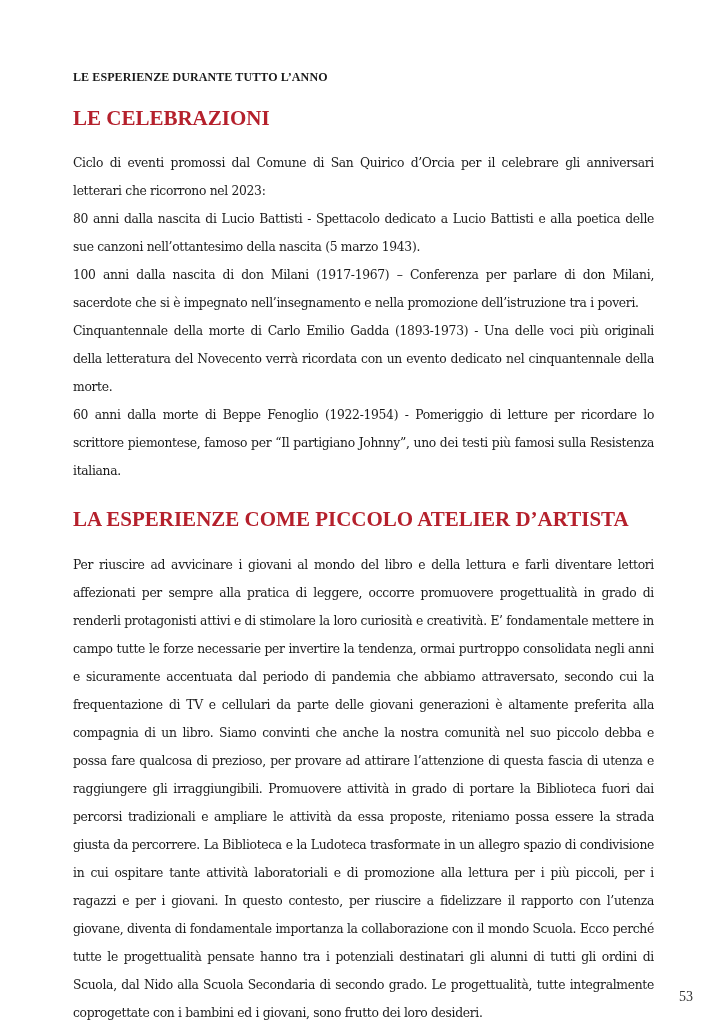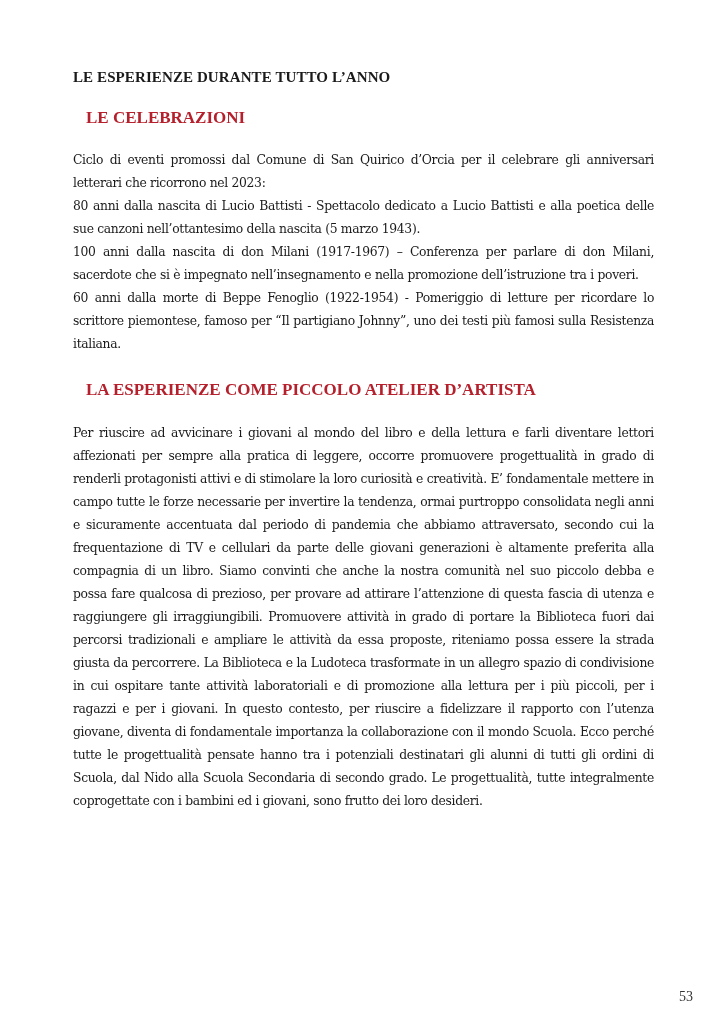--- a/index.html
+++ b/index.html
@@ -1,36 +1,37 @@
 <!DOCTYPE html>
 <html><head>
 <meta charset="utf-8">
 <style>
   html, body { margin: 0; padding: 0; background: #ffffff; }
   body { width: 724px; height: 1023px; position: relative; overflow: hidden; }
   .page { position: absolute; left: 73px; top: 68px; width: 581px; color: #1a1a1a; font-family: "DejaVu Serif", serif; }
-  .kicker { font-family: "Liberation Serif", serif; font-weight: bold; font-size: 15px; letter-spacing: 0.1px; margin: 0 0 21px 0; line-height: 18px; }
-  .h2 { font-family: "Liberation Serif", serif; font-weight: bold; color: #b5202c; font-size: 17px; margin: 13px; line-height: 22px; }
+  .kicker { font-family: "Liberation Serif", serif; font-weight: bold; font-size: 12px; letter-spacing: 0.1px; margin: 0 0 21px 0; line-height: 18px; }
+  .h2 { font-family: "Liberation Serif", serif; font-weight: bold; color: #b5202c; font-size: 21px; margin: 0; line-height: 22px; }
   .h2.first { margin-bottom: 20px; }
   .h2.second { margin-top: 23px; margin-bottom: 21px; }
-  .body { font-family: "DejaVu Serif", serif; font-size: 12.35px; line-height: 23px; text-align: justify; margin: 0; letter-spacing: -0.32px; }
+  .body { font-family: "DejaVu Serif", serif; font-size: 12.35px; line-height: 28px; text-align: justify; margin: 0; letter-spacing: -0.32px; }
   .body p { margin: 0; }
   .pagenum { position: absolute; left: 679px; top: 989px; font-family: "Liberation Serif", serif; font-size: 14px; color: #333; }
 </style>
 </head>
 <body>
 
 <div class="page">
   <div class="kicker">LE ESPERIENZE DURANTE TUTTO L’ANNO</div>
 
   <h2 class="h2 first">LE CELEBRAZIONI</h2>
   <div class="body">
     <p>Ciclo di eventi promossi dal Comune di San Quirico d’Orcia per il celebrare gli anniversari letterari che ricorrono nel 2023:</p>
     <p>80 anni dalla nascita di Lucio Battisti - Spettacolo dedicato a Lucio Battisti e alla poetica delle sue canzoni nell’ottantesimo della nascita (5 marzo 1943).</p>
     <p>100 anni dalla nascita di don Milani (1917-1967) – Conferenza per parlare di don Milani, sacerdote che si è impegnato nell’insegnamento e nella promozione dell’istruzione tra i poveri.</p>
+    <p>Cinquantennale della morte di Carlo Emilio Gadda (1893-1973) - Una delle voci più originali della letteratura del Novecento verrà ricordata con un evento dedicato nel cinquantennale della morte.</p>
     <p>60 anni dalla morte di Beppe Fenoglio (1922-1954) - Pomeriggio di letture per ricordare lo scrittore piemontese, famoso per “Il partigiano Johnny”, uno dei testi più famosi sulla Resistenza italiana.</p>
   </div>
 
   <h2 class="h2 second">LA ESPERIENZE COME PICCOLO ATELIER D’ARTISTA</h2>
   <div class="body">
     <p>Per riuscire ad avvicinare i giovani al mondo del libro e della lettura e farli diventare lettori affezionati per sempre alla pratica di leggere, occorre promuovere progettualità in grado di renderli protagonisti attivi e di stimolare la loro curiosità e creatività. E’ fondamentale mettere in campo tutte le forze necessarie per invertire la tendenza, ormai purtroppo consolidata negli anni e sicuramente accentuata dal periodo di pandemia che abbiamo attraversato, secondo cui la frequentazione di TV e cellulari da parte delle giovani generazioni è altamente preferita alla compagnia di un libro. Siamo convinti che anche la nostra comunità nel suo piccolo debba e possa fare qualcosa di prezioso, per provare ad attirare l’attenzione di questa fascia di utenza e raggiungere gli irraggiungibili. Promuovere attività in grado di portare la Biblioteca fuori dai percorsi tradizionali e ampliare le attività da essa proposte, riteniamo possa essere la strada giusta da percorrere.  La Biblioteca e la Ludoteca trasformate in un allegro spazio di condivisione in cui ospitare tante attività laboratoriali e di promozione alla lettura per i più piccoli, per i ragazzi e per i giovani. In questo contesto, per riuscire a fidelizzare il rapporto con l’utenza giovane, diventa di fondamentale importanza la collaborazione con il mondo Scuola. Ecco perché tutte le progettualità pensate hanno tra i potenziali destinatari gli alunni di tutti gli ordini di Scuola, dal Nido alla Scuola Secondaria di secondo grado. Le progettualità, tutte integralmente coprogettate con i bambini ed i giovani, sono frutto dei loro desideri.</p>
   </div>
 </div>
 
 <div class="pagenum">53</div>

